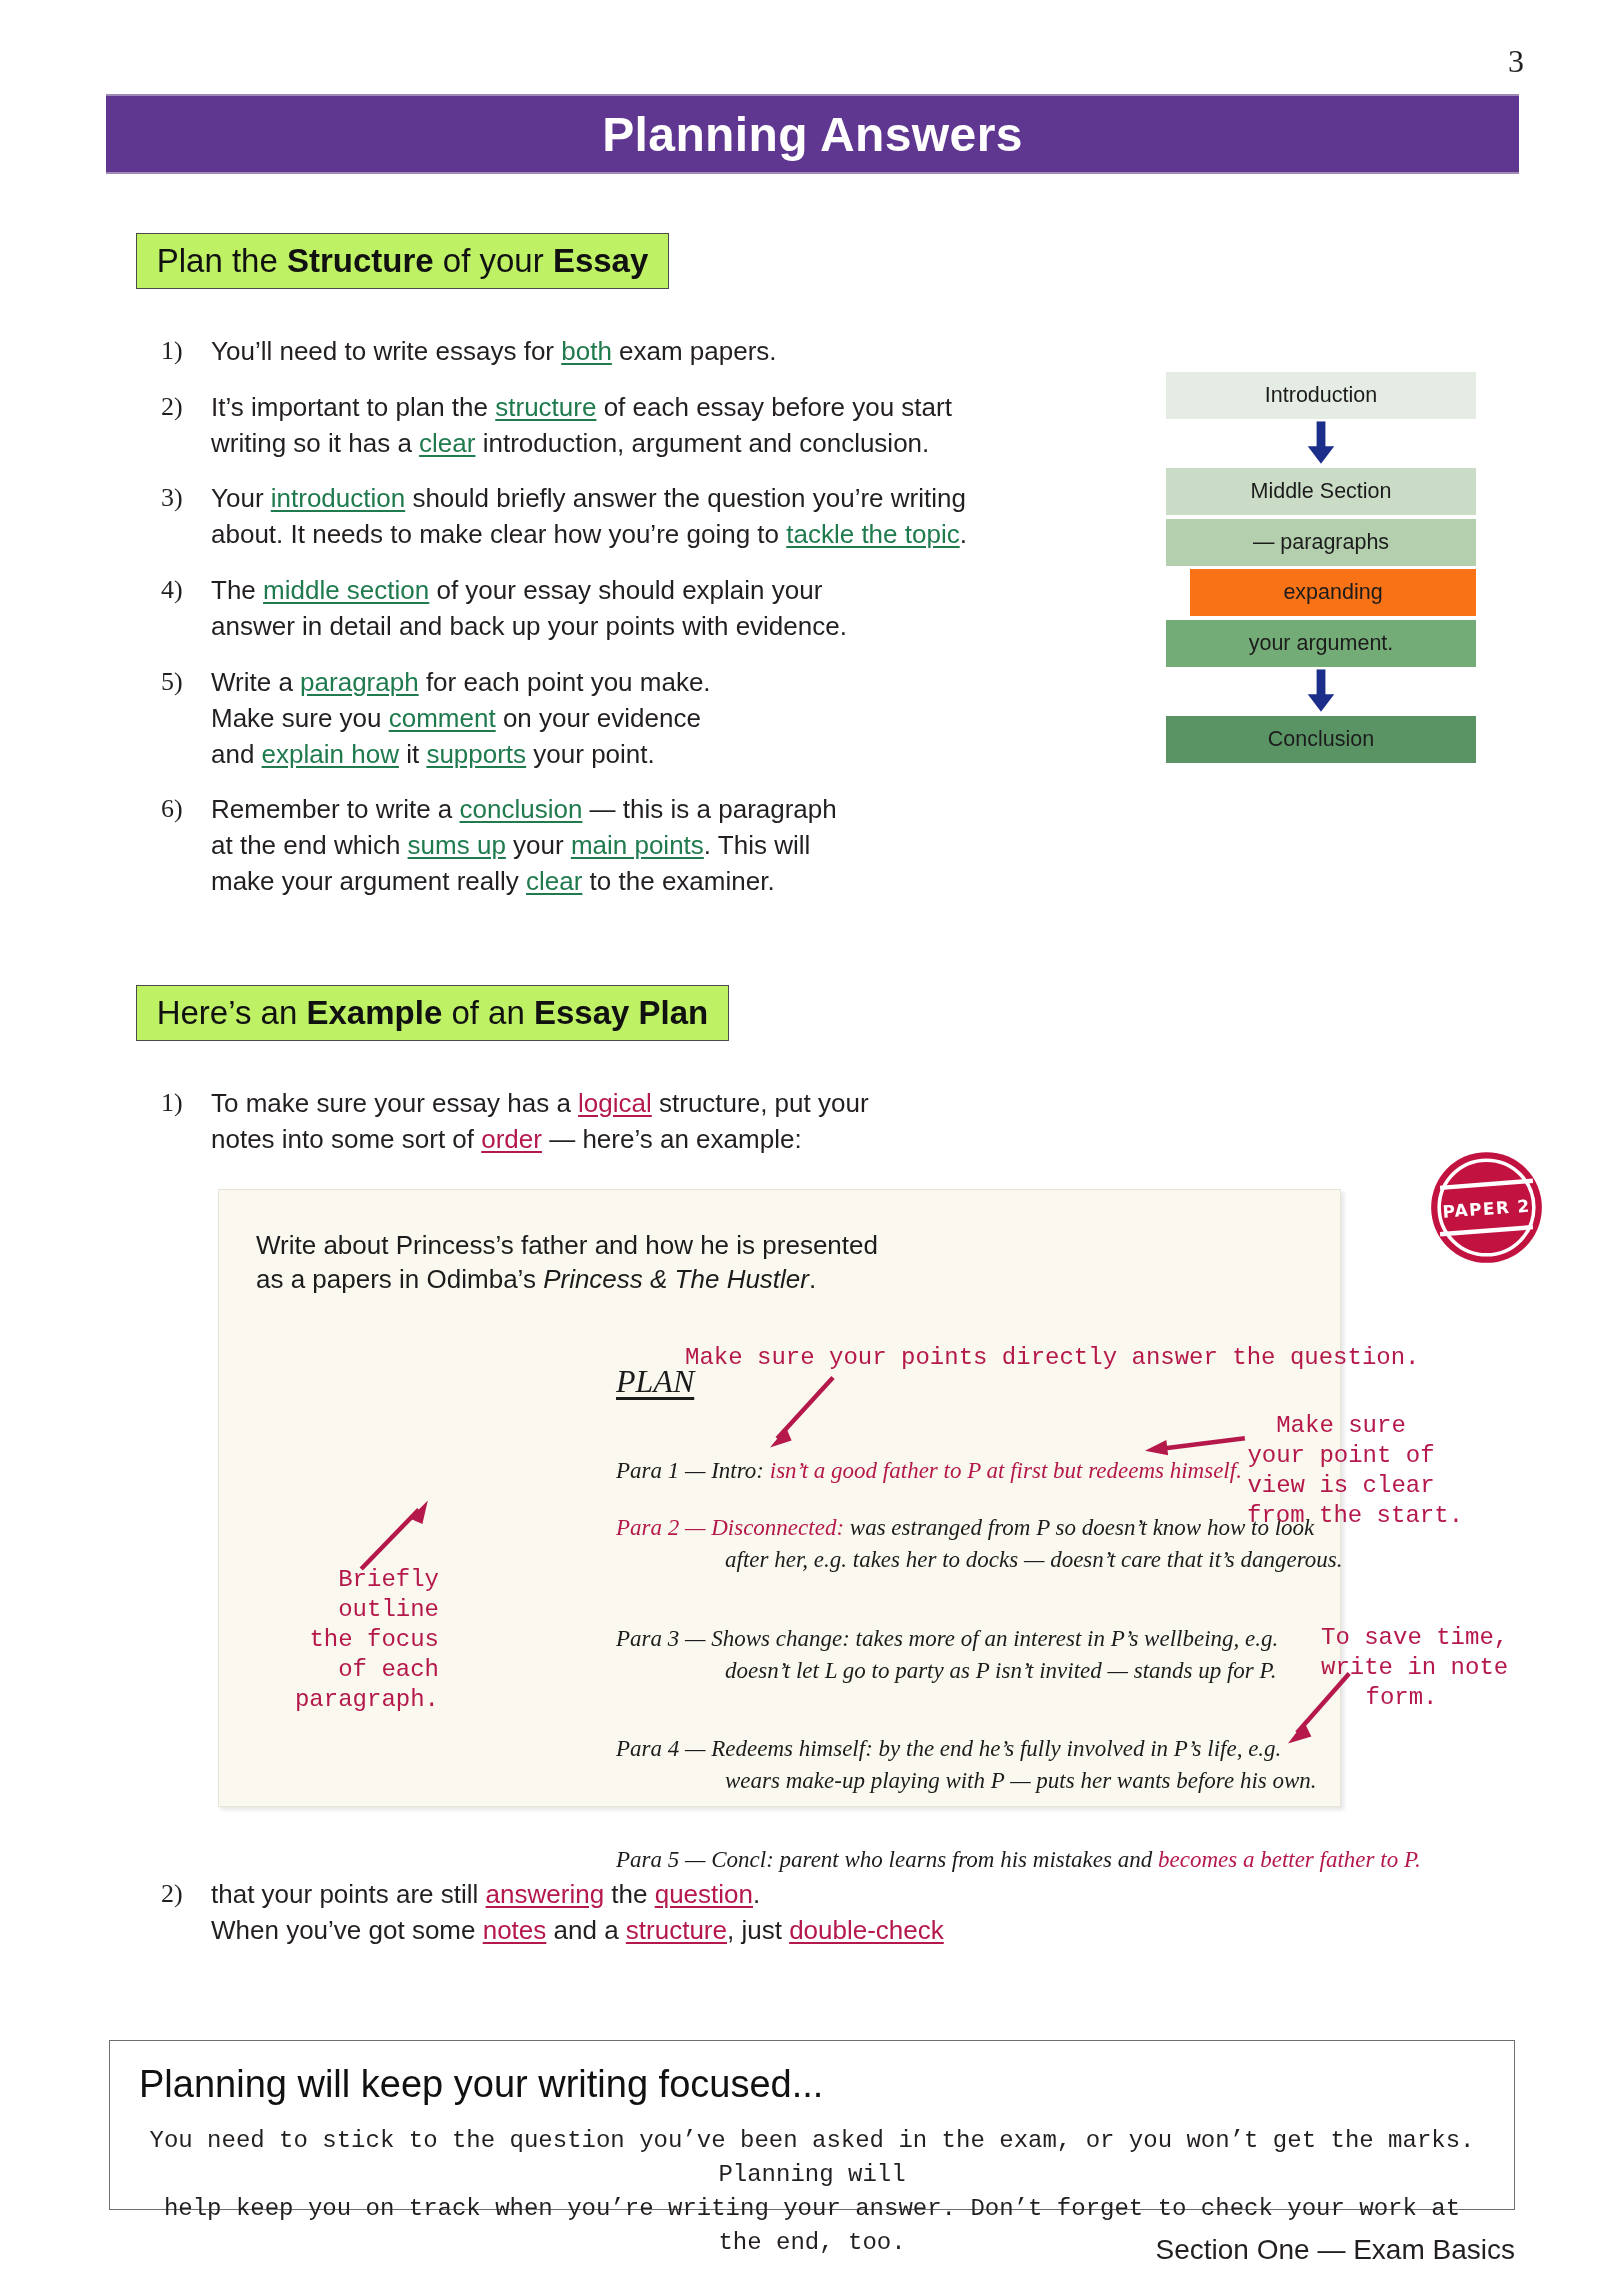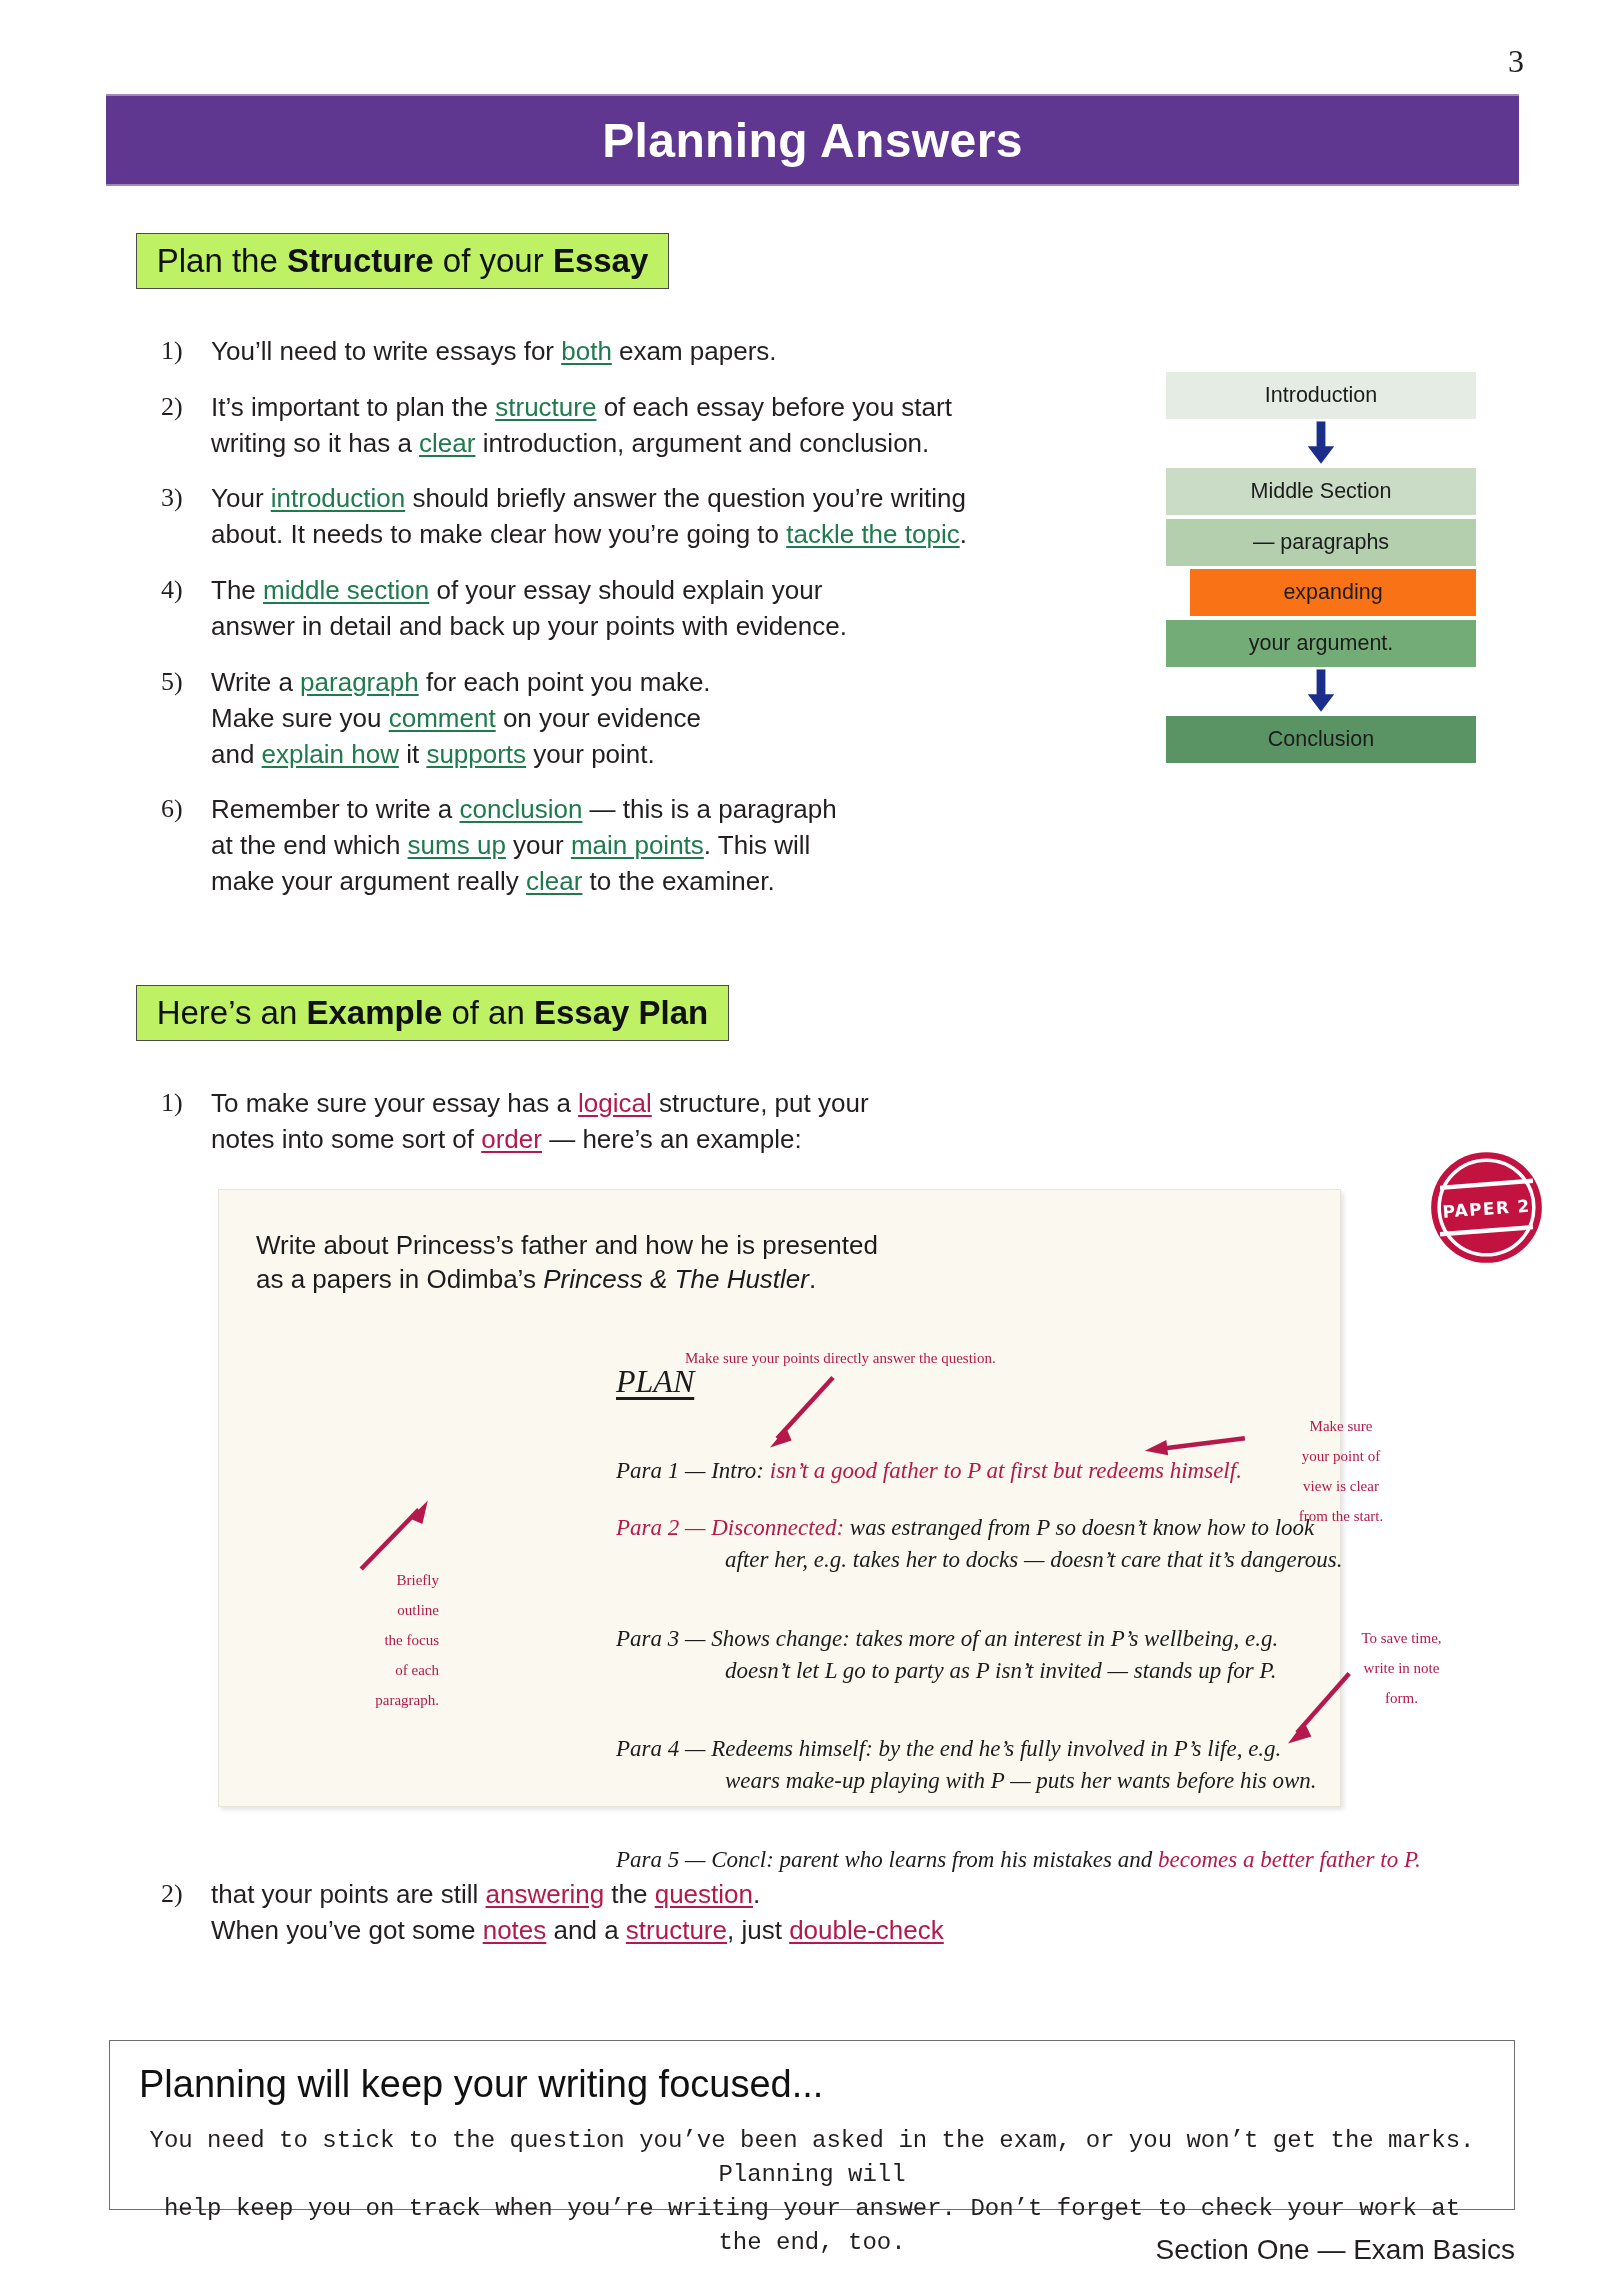--- a/index.html
+++ b/index.html
@@ -25,21 +25,21 @@
     font-size: 32px;
     color: #231f20;
   }
 
   
   .title-bar {
     position: absolute;
     left: 106px;
     top: 94px;
     width: 1413px;
-    height: 92px;
+    height: 80px;
     background: #5f3690;
     border-top: 2.7px solid #9e8ab5;
     border-bottom: 2.7px solid #9e8ab5;
     box-sizing: border-box;
     display: flex;
     align-items: center;
     justify-content: center;
   }
   .title-bar .title-text {
     color: #ffffff;
@@ -183,23 +183,23 @@
   #para-1 { top: 265px; }
   #para-2 { top: 322px; }
   #para-3 { top: 433px; }
   #para-4 { top: 543px; }
   #para-5 { top: 654px; }
 
   
   .annot {
     position: absolute;
     color: #b5194b;
-    font-size: 15px;
+    font-size: 24px;
     line-height: 30px;
-    font-family: Liberation Serif, serif;
+    font-family: Liberation Mono, monospace;
     white-space: nowrap;
   }
   .annot .ln { display: block; }
   #annot-top    { left: 685px; top: 1343px; }
   #annot-right1 { left: 1247px; top: 1411px; text-align: center; width: 188px; }
   #annot-right2 { left: 1321px; top: 1623px; text-align: center; width: 161px; }
   #annot-left   { left: 278px;  top: 1565px; text-align: right;  width: 161px; }
 
   .annot-arrow { position: absolute; }
   .annot-arrow svg { display: block; overflow: visible; }

